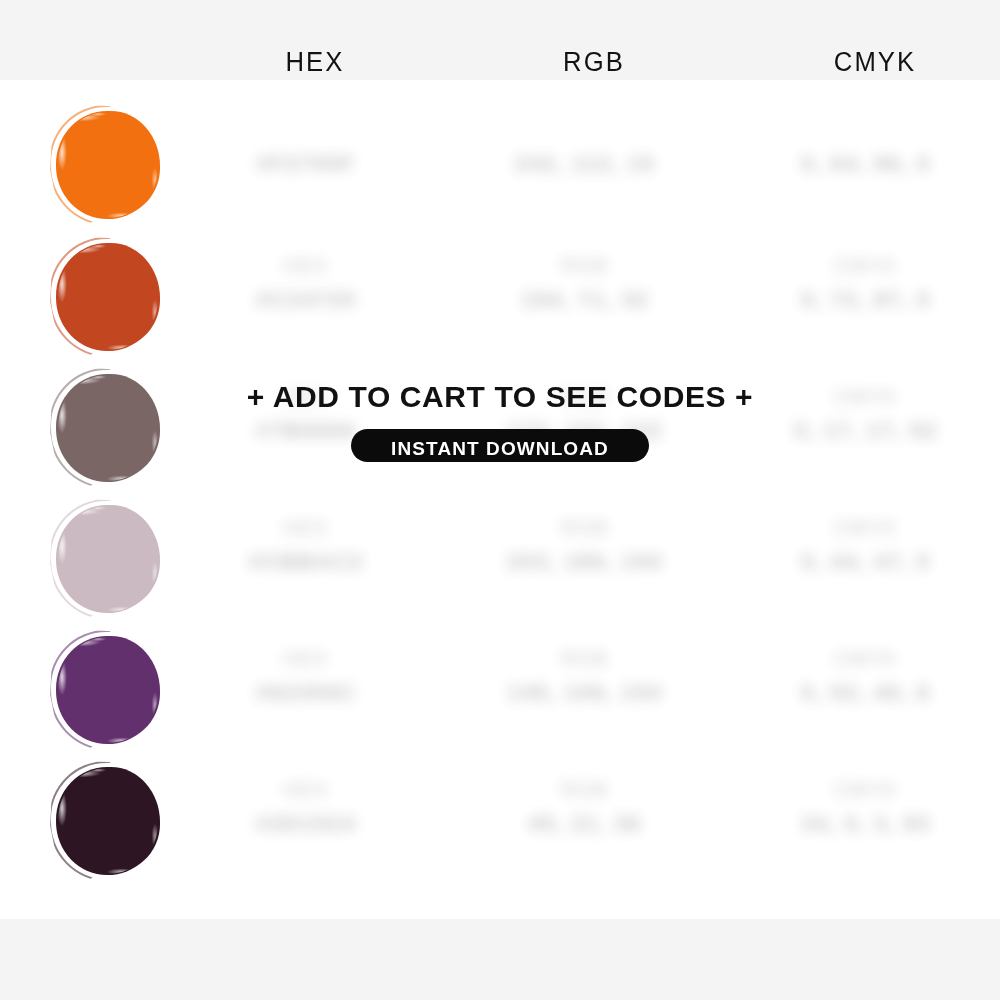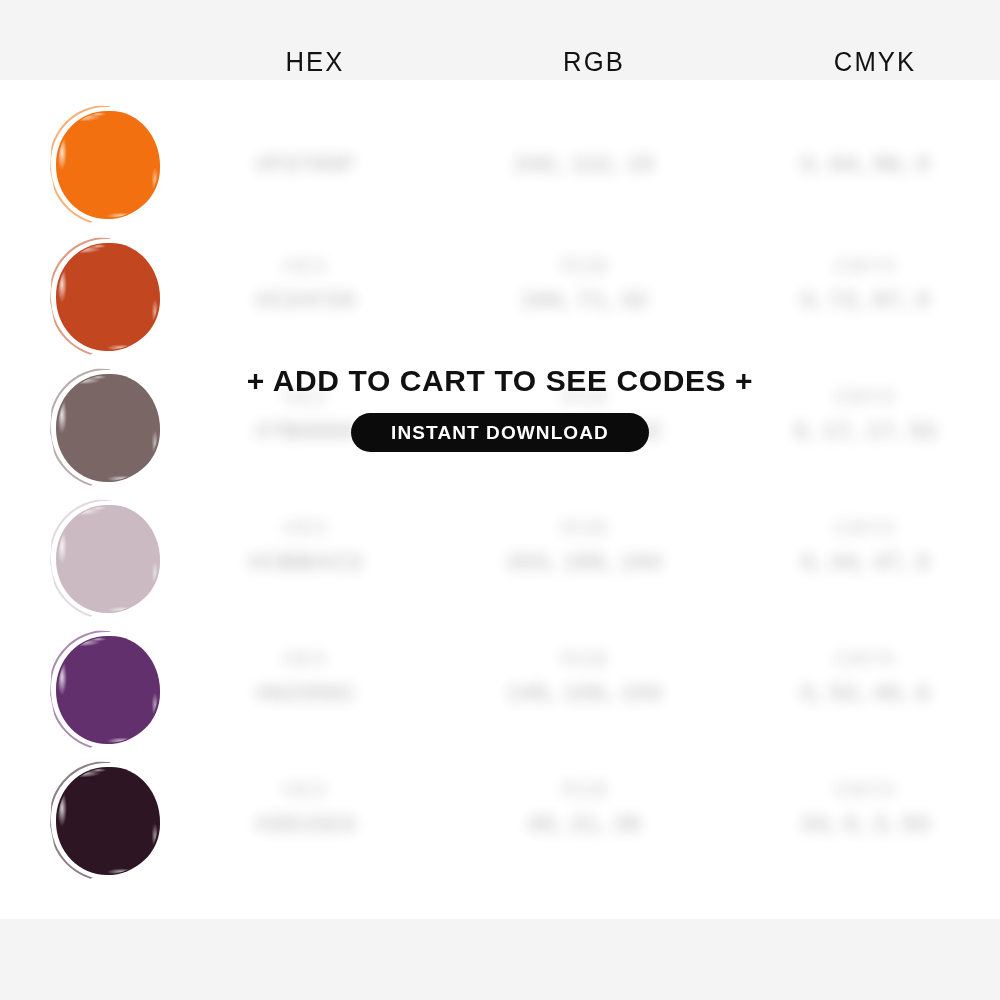--- a/index.html
+++ b/index.html
@@ -142,37 +142,37 @@
   .cell.rgb  { left: 485px; top: 18px; width: 200px; }
   .cell.cmyk { left: 766px; top: 18px; width: 200px; }
 
   
   .row.first .cell { top: 46px; }
 
   
   .cta {
     position: absolute;
     left: 0;
-    top: 364px;
+    top: 380px;
     width: 1000px;
     text-align: center;
     z-index: 5;
   }
   .cta-heading {
     font-family: "Liberation Sans", sans-serif;
     font-size: 30px;
     font-weight: 700;
     letter-spacing: .6px;
     color: #111111;
     white-space: nowrap;
   }
   .cta-button {
     display: inline-block;
     margin-top: 15px;
-    padding: 9px 40px 8px;
+    padding: 9px 40px 2px;
     background: #0b0b0b;
     color: #ffffff;
     border: none;
     border-radius: 22px;
     font-family: "Liberation Sans", sans-serif;
     font-size: 19px;
     font-weight: 700;
     letter-spacing: 1.1px;
     cursor: pointer;
     white-space: nowrap;

